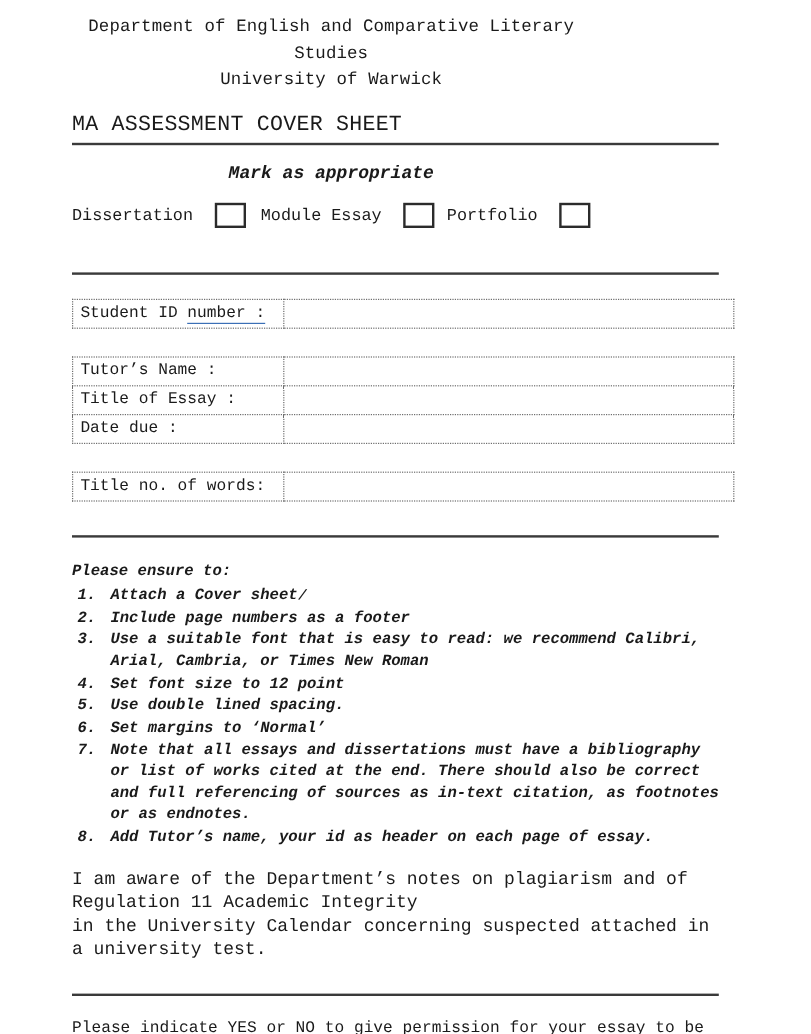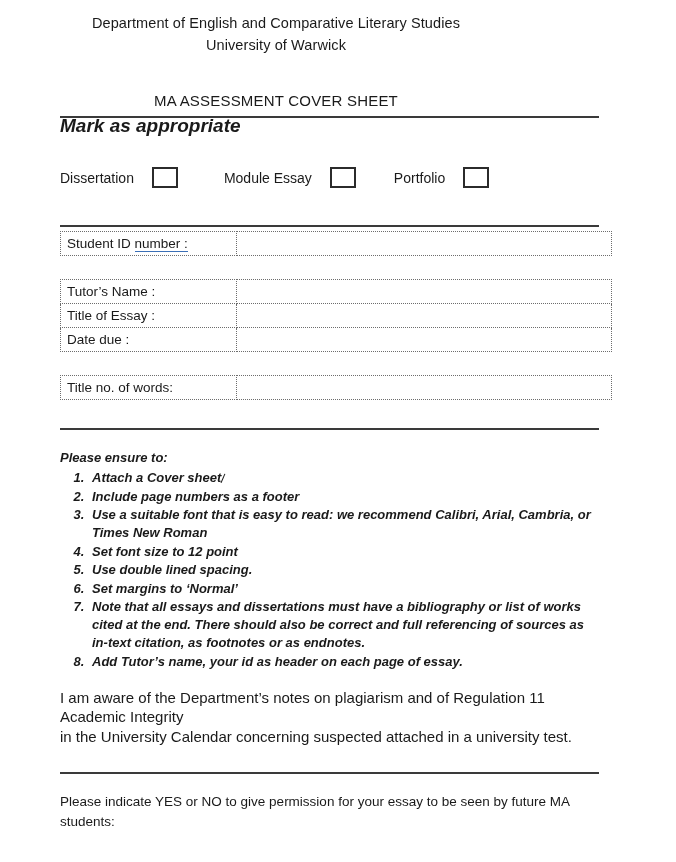--- a/index.html
+++ b/index.html
@@ -15,71 +15,73 @@
     color: #1a1a1a;
     -webkit-font-smoothing: antialiased;
   }
 
   .page {
     position: relative;
     width: 552px;
     height: 862px;
     box-sizing: border-box;
     padding: 0 60px 0 60px;
+    font-family: Liberation Mono, monospace;
   }
 
   
   .doc-header {
     padding-top: 12px;
     text-align: center;
   }
   .doc-header .line {
     font-size: 14.5px;
     line-height: 22px;
     letter-spacing: 0.1px;
   }
 
   .section-title {
-    text-align: center;
-    font-size: 15px;
+    text-align: left;
+    font-size: 18px;
     line-height: 18px;
-    margin-top: 36px;
+    margin-top: 17px;
     letter-spacing: 0.2px;
   }
 
   
   .rule {
     height: 0;
     border: 0;
     border-top: 2.2px solid #3a3a3a;
     margin: 0;
     width: 539px;
   }
   .rule.r-title   { margin-top: 6px; }
   .rule.r-mark    { margin-top: 37px; }
   .rule.r-words   { margin-top: 28px; }
   .rule.r-plag    { margin-top: 26px; }
 
   
   .mark-label {
     font-style: italic;
-    font-size: 19px;
+    font-size: 15px;
+    margin-top: 16px;
     line-height: 16px;
     font-weight: 600;
+    text-align: center;
   }
   .mark-row {
     display: flex;
     align-items: center;
     margin-top: 16px;
     font-size: 14px;
   }
   .mark-opt {
     display: flex;
     align-items: center;
-    margin-top: 17px;
   }
   .mark-opt .opt-label { white-space: nowrap; }
   .mark-opt .checkbox { margin-left: 18px; }
   .mark-gap-1 { width: 46px; }
   .mark-gap-2 { width: 38px; }
 
   .checkbox {
     display: inline-block;
     width: 26px;
     height: 21px;
@@ -89,21 +91,21 @@
     flex: none;
   }
 
   
   .form-table {
     border-collapse: collapse;
     width: 537px;
     table-layout: fixed;
     font-size: 13.5px;
   }
-  .form-table.t-studentid { margin-top: 4px; }
+  .form-table.t-studentid { margin-top: 20px; }
   .form-table.t-details   { margin-top: 23px; }
   .form-table.t-words     { margin-top: 23px; }
 
   .form-table td {
     border: 1px dotted #6d6d6d;
     padding: 2px 0 3px 6px;
     height: 18px;
     vertical-align: middle;
     line-height: 17px;
   }

